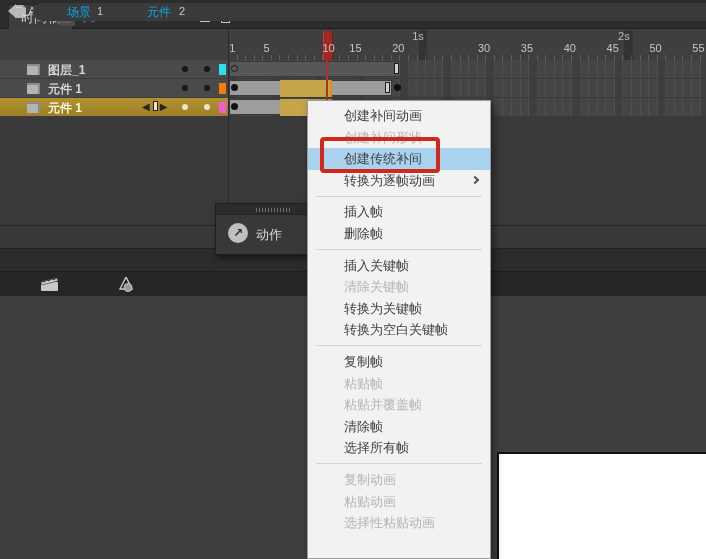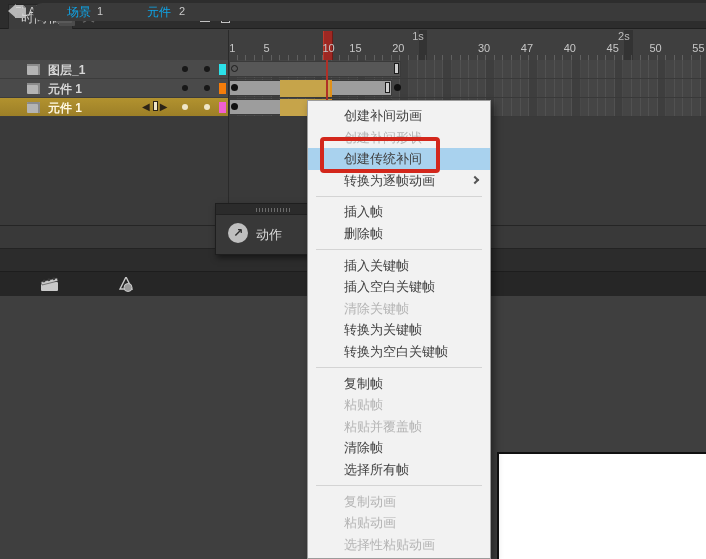--- a/index.html
+++ b/index.html
@@ -133,21 +133,21 @@
   <div class="abs" id="ruler">
     <div class="abs" id="ticks"></div>
     <div class="abs" id="playhead-head" style="left: 94.325px;"></div>
   <div class="abs fnum" style="left: 0.2875px;">1</div>
       <div class="abs fnum" style="left: 34.5875px;">5</div>
       <div class="abs fnum" style="left: 77.4625px; margin-left: 16px;">10</div>
       <div class="abs fnum" style="left: 120.337px;">15</div>
       <div class="abs fnum" style="left: 163.212px;">20</div>
       <div class="abs fnum" style="left: 206.087px; margin-top: 36px;">25</div>
       <div class="abs fnum" style="left: 248.962px;">30</div>
-      <div class="abs fnum" style="left: 291.837px;">47</div>
+      <div class="abs fnum" style="left: 291.837px;">35</div>
       <div class="abs fnum" style="left: 334.712px;">40</div>
       <div class="abs fnum" style="left: 377.587px;">45</div>
       <div class="abs fnum" style="left: 420.462px;">50</div>
       <div class="abs fnum" style="left: 463.337px;">55</div>
       <div class="abs sec-col" style="left: 189.507px;"></div>
       <div class="abs sec-label" style="left: 183.225px;">1s</div>
       <div class="abs sec-col" style="left: 395.308px;"></div>
       <div class="abs sec-label" style="left: 389.025px;">2s</div>
     </div>
 
@@ -279,21 +279,20 @@
   <div class="abs" id="menu">
       <div class="mitem ">创建补间动画</div>
       <div class="mitem disabled">创建补间形状</div>
       <div class="mitem highlighted">创建传统补间</div>
       <div class="mitem ">转换为逐帧动画<span class="sub-arrow"></span></div>
       <div class="msep"></div>
       <div class="mitem ">插入帧</div>
       <div class="mitem ">删除帧</div>
       <div class="msep"></div>
       <div class="mitem ">插入关键帧</div>
-      <div class="mitem ">插入空白关键帧</div>
       <div class="mitem disabled">清除关键帧</div>
       <div class="mitem ">转换为关键帧</div>
       <div class="mitem ">转换为空白关键帧</div>
       <div class="msep"></div>
       <div class="mitem ">复制帧</div>
       <div class="mitem disabled">粘贴帧</div>
       <div class="mitem disabled">粘贴并覆盖帧</div>
       <div class="mitem ">清除帧</div>
       <div class="mitem ">选择所有帧</div>
       <div class="msep"></div>

